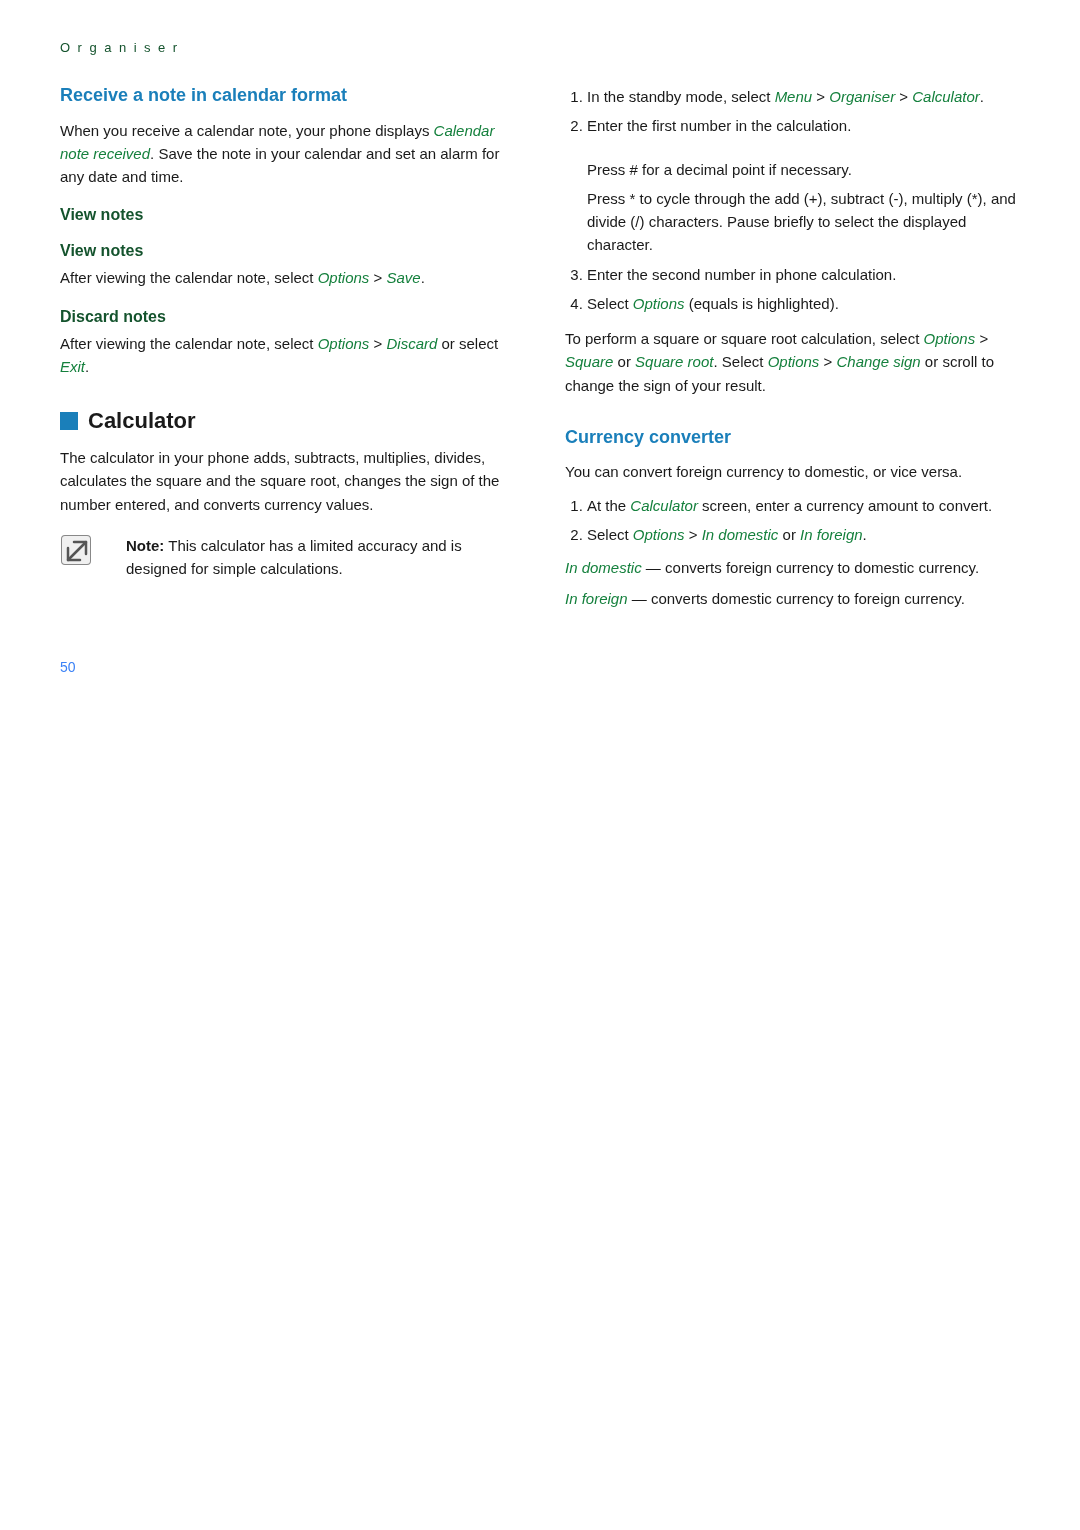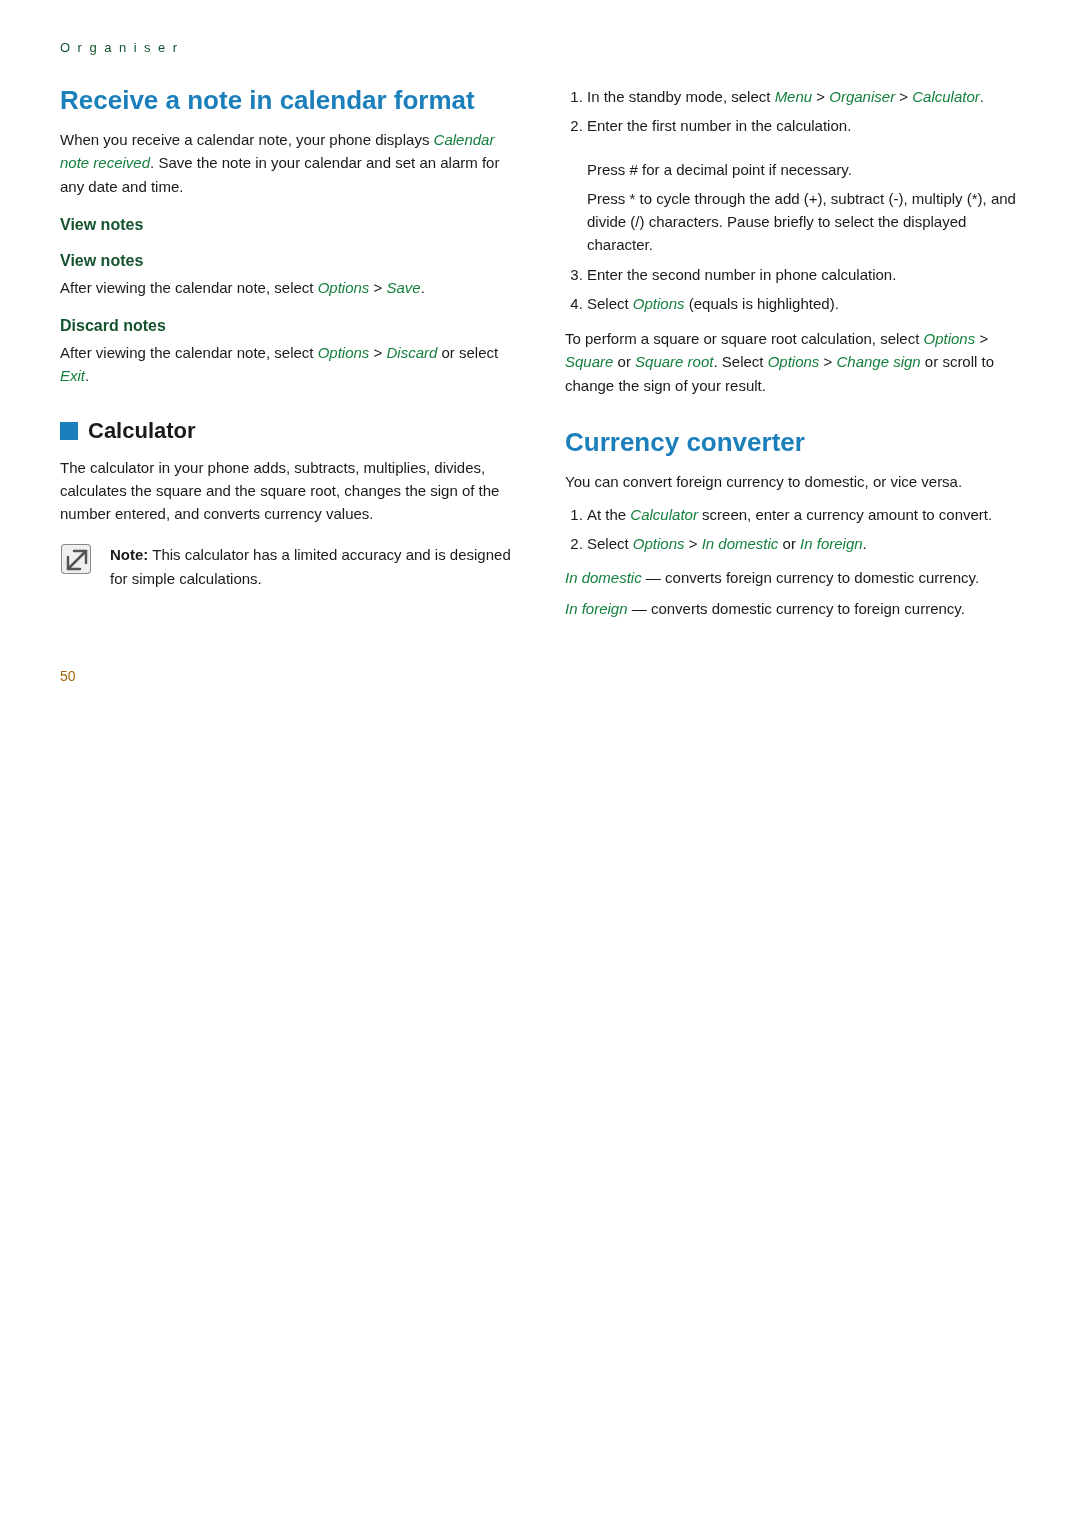--- a/index.html
+++ b/index.html
@@ -29,21 +29,21 @@
     .col-left {
       flex: 1;
     }
 
     .col-right {
       flex: 1;
     }
 
     h2.section-title {
       color: #1a7fba;
-      font-size: 26px;
+      font-size: 18px;
       font-weight: bold;
       margin-bottom: 12px;
       line-height: 1.2;
     }
 
     h3.sub-title {
       color: #14532d;
       font-size: 16px;
       font-weight: bold;
       margin-bottom: 6px;
@@ -103,21 +103,21 @@
 
     .calc-heading h2 {
       color: #1a1a1a;
       font-size: 22px;
       font-weight: bold;
     }
 
     .note-box {
       display: flex;
       align-items: flex-start;
-      gap: 14px;
+      gap: 30px;
       margin: 18px 0 12px 0;
     }
 
     .note-icon {
       flex-shrink: 0;
       width: 36px;
       height: 36px;
     }
 
     .note-icon svg {
@@ -135,21 +135,21 @@
     }
 
     
     .currency-section {
       margin-top: 10px;
     }
 
     .page-number {
       margin-top: 40px;
       font-size: 14px;
-      color: #a16207;
+      color: #3b82f6;
     }
 
     .sub-para {
       margin-top: 6px;
       margin-bottom: 6px;
     }
   </style>
 </head>
 <body>
 

